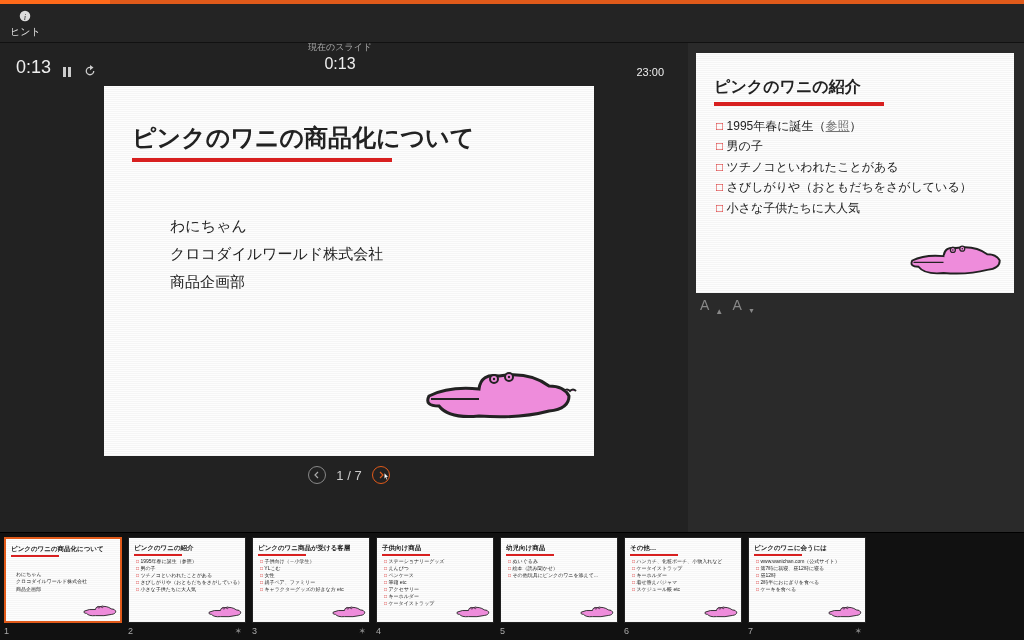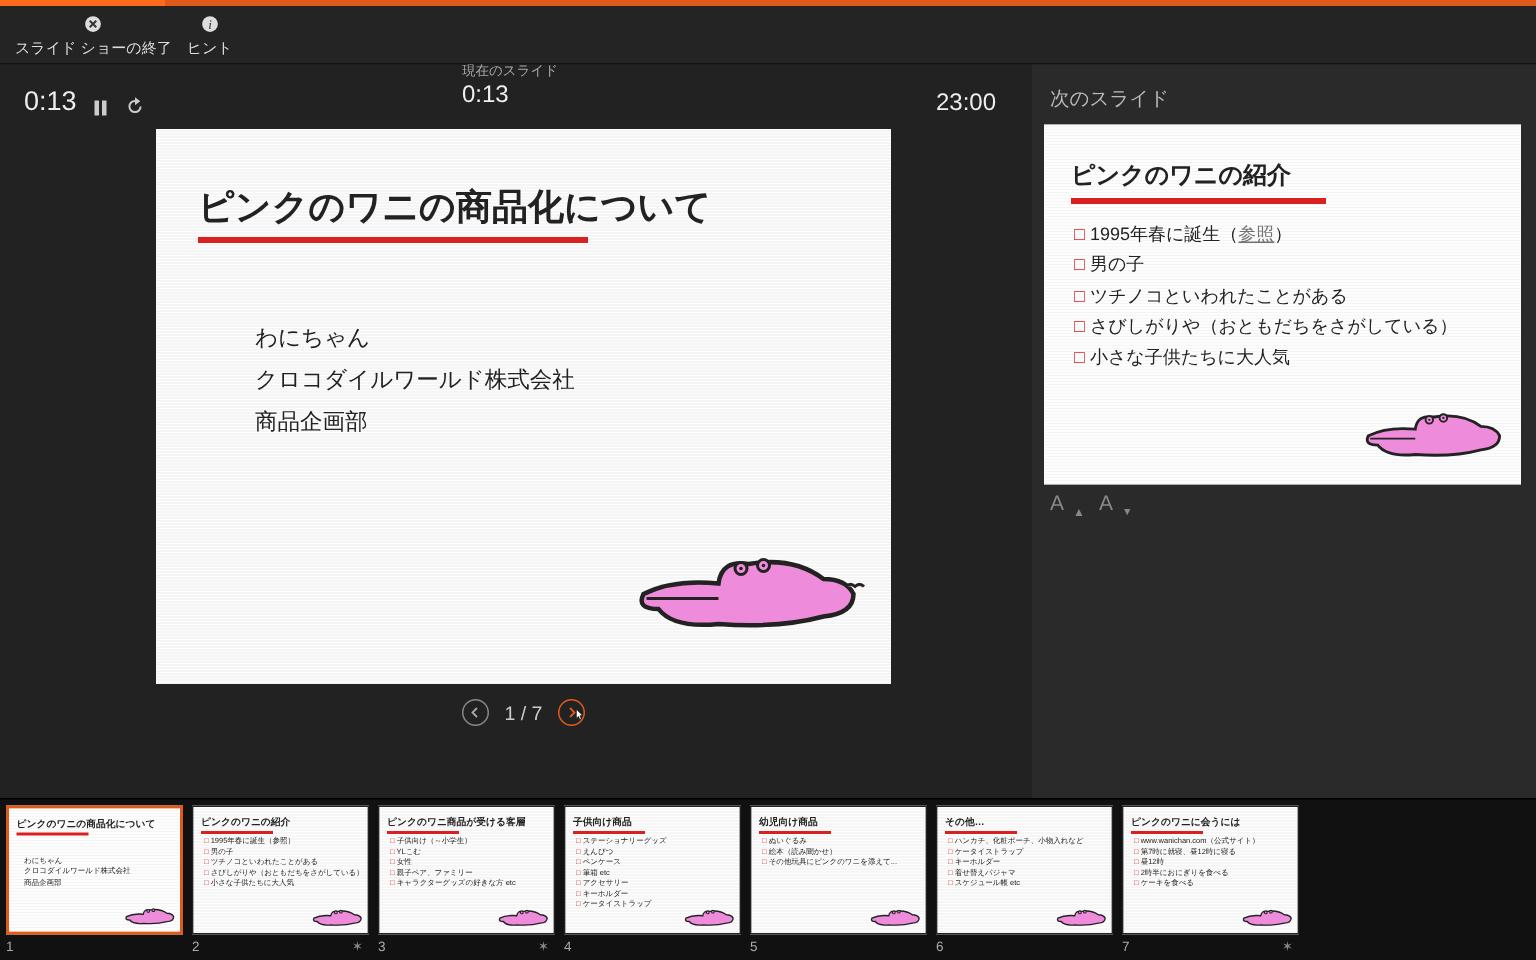--- a/index.html
+++ b/index.html
@@ -25,24 +25,24 @@
   .main {
     flex: 1; display: flex; background: #222; min-height: 0;
   }
   .presenter {
     flex: 1; display: flex; flex-direction: column; padding: 10px 0 0 10px;
     position: relative;
   }
   .timer-row { display: flex; align-items: flex-end; color: #eee; padding: 4px 10px 8px 6px; }
   .timer-left { font-size: 18px; }
   .pause-icon, .refresh-icon { margin-left: 10px; display: inline-flex; }
-  .cur-slide-info { position: absolute; left: 308px; top: -2px; text-align: left; }
+  .cur-slide-info { position: absolute; left: 308px; top: -2px; text-align: center; }
   .cur-slide-label { font-size: 9px; color: #aaa; margin-bottom: 1px; }
   .cur-slide-time { font-size: 16px; color: #eee; }
-  .clock { margin-left: auto; font-size: 16px; color: #eee; padding-right: 14px; }
+  .clock { margin-left: auto; font-size: 11px; color: #eee; padding-right: 14px; }
   .slide-wrap { flex:1; display:flex; flex-direction:column; align-items:center; justify-content:flex-start; }
   .slide {
     background: #fff; color: #222; width: 490px; height: 370px; position: relative; overflow:hidden;
   }
   .slide::before { content:""; position:absolute; inset:0; background:repeating-linear-gradient(#fdfdfd 0 1px, #f5f5f5 1px 2px); z-index:0;}
   .slide * { position:relative; z-index:1;}
   .slide-title { font-size: 24px; font-weight: bold; padding: 36px 28px 4px 28px; color:#222; }
   .underline { height: 4px; background: #d82020; width: 260px; margin-left: 28px; }
   .slide-body { padding: 50px 0 0 66px; font-size: 15px; line-height: 1.85; color:#222; }
 
@@ -90,27 +90,20 @@
   .cursor { position:absolute; width:12px; height:18px; pointer-events:none;}
 </style>
 </head>
 <body>
 
 <div class="tab-bar">
   <div class="tab"></div>
 </div>
 
 <div class="toolbar">
-  <div class="tb-btn">
-    <svg viewBox="0 0 16 16">
-        <circle cx="8" cy="8" r="6" fill="#ddd"></circle>
-        <path d="M5.5 5.5l5 5M10.5 5.5l-5 5" stroke="#333" stroke-width="1.5"></path>
-      </svg>
-    <span class="tb-label">スライド ショーの終了</span>
-  </div>
   <div class="tb-btn">
     <svg viewBox="0 0 16 16">
         <circle cx="8" cy="8" r="6" fill="#ddd"></circle>
         <text x="8" y="12" font-size="10" text-anchor="middle" fill="#333" font-family="serif" font-style="italic">i</text>
       </svg>
     <span class="tb-label">ヒント</span>
   </div>
 </div>
 
 <div class="main">
@@ -167,21 +160,20 @@
             </svg>
           <svg class="cursor" style="left:10px; top:6px;" viewBox="0 0 12 18">
               <path d="M0 0 L0 13 L3 10 L5 15 L7 14 L5 9 L9 9 Z" fill="#fff" stroke="#000" stroke-width="0.6"></path>
             </svg>
         </span>
       </div>
     </div>
   </div>
 
   <div class="right-pane">
-    <div class="rp-header">次のスライド</div>
     <div class="next-slide">
       <div class="ns-title">ピンクのワニの紹介</div>
       <div class="ns-underline"></div>
       <div class="ns-list" id="ns-list">
           <div class="bullet">1995年春に誕生（<span class="ns-link">参照</span>）</div>
           <div class="bullet">男の子</div>
           <div class="bullet">ツチノコといわれたことがある</div>
           <div class="bullet">さびしがりや（おともだちをさがしている）</div>
           <div class="bullet">小さな子供たちに大人気</div>
         </div>

